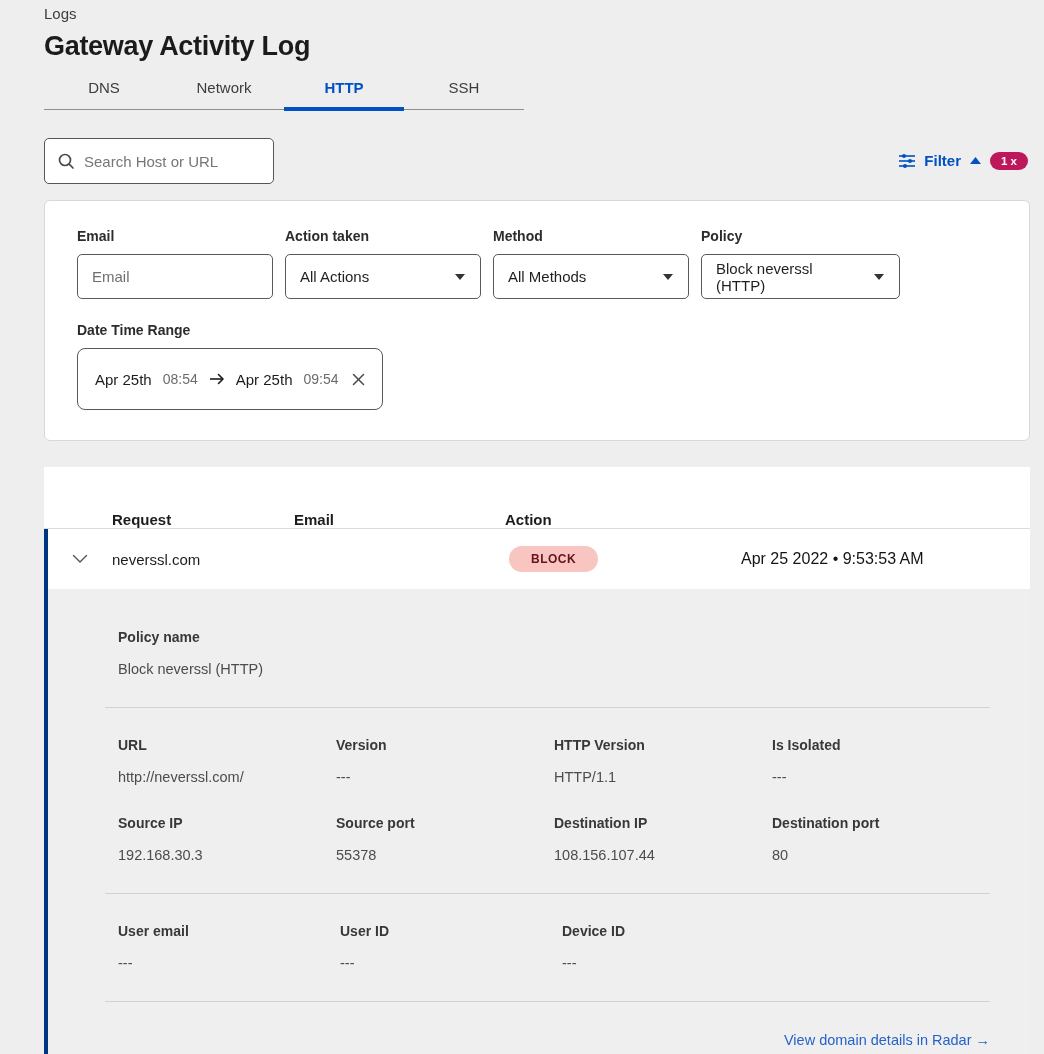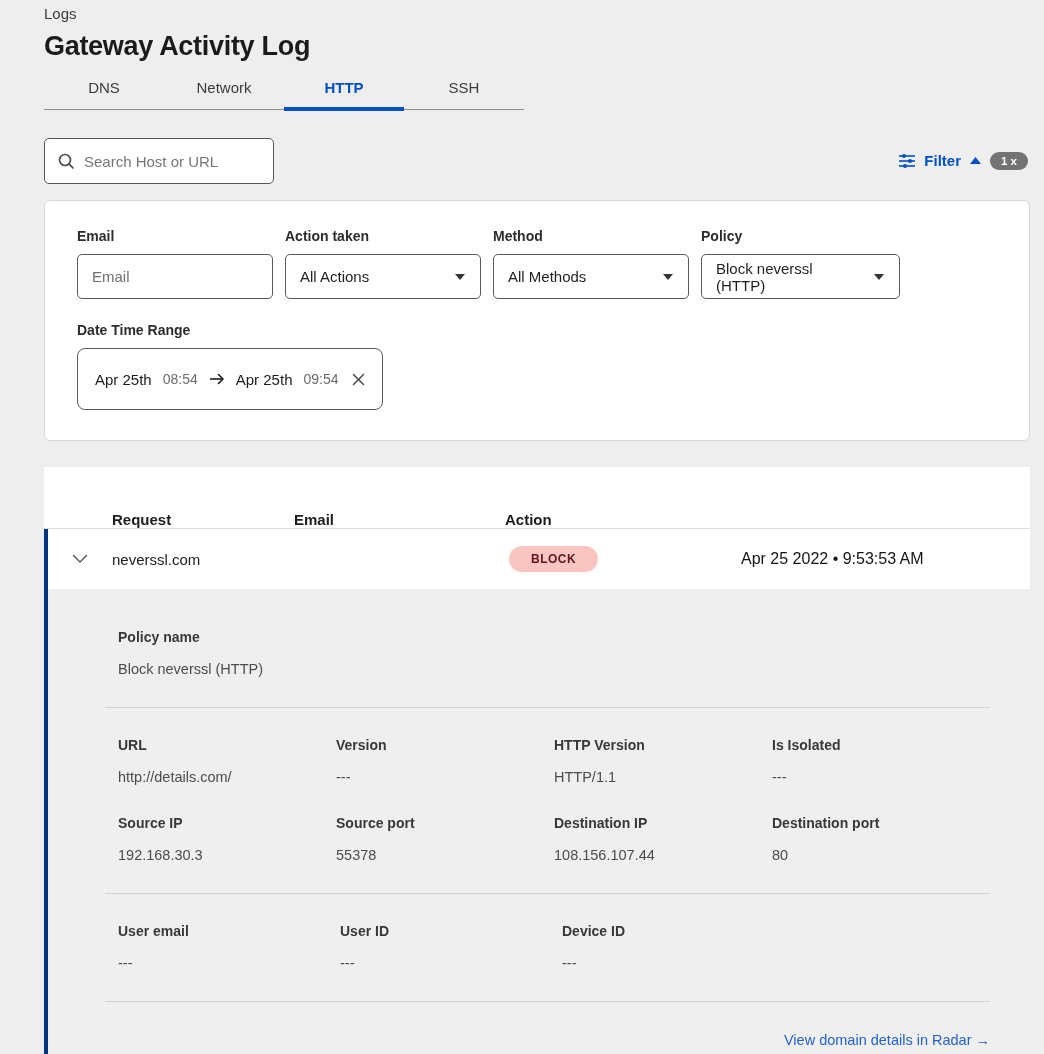--- a/index.html
+++ b/index.html
@@ -22,21 +22,21 @@
   .tab.active { color:#0051c3; font-weight:700; }
   .tab.active::after { content:""; position:absolute; left:0; right:0; bottom:-2px; height:4px; background:#0051c3; }
 
   
   .toolbar { margin-top:28px; display:flex; align-items:center; justify-content:space-between; }
   .searchbox { width:230px; height:46px; background:#fff; border:1px solid #565656; border-radius:5px; display:flex; align-items:center; padding:0 12px; gap:9px; }
   .searchbox input { border:none; outline:none; flex:1; font-size:15px; font-family:inherit; color:#1f1f1f; background:transparent; }
   .searchbox input::placeholder { color:#767676; }
   .filter-controls { display:flex; align-items:center; gap:8px; padding-right:2px; }
   .filter-label { font-size:15px; font-weight:700; color:#0051c3; }
-  .filter-count { background:#737373; color:#fff; font-size:11.5px; font-weight:700; padding:3px 11px; border-radius:10px; line-height:1.1; }
+  .filter-count { background:#be185d; color:#fff; font-size:11.5px; font-weight:700; padding:3px 11px; border-radius:10px; line-height:1.1; }
 
   
   .filter-panel { margin-top:16px; background:#fff; border:1px solid #d8d8d8; border-radius:6px; padding:27px 32px 30px; }
   .field-row { display:flex; gap:12px; }
   .field-label { display:block; font-size:14px; font-weight:700; color:#2c2c2c; margin-bottom:10px; }
   .text-input { width:196px; height:45px; border:1px solid #595959; border-radius:5px; font-size:15px; font-family:inherit; padding:0 14px; color:#1f1f1f; outline:none; }
   .text-input::placeholder { color:#6f6f6f; }
   .select { width:196px; height:45px; border:1px solid #595959; border-radius:5px; background:#fff; display:flex; align-items:center; justify-content:space-between; padding:0 14px; font-size:15px; color:#1f1f1f; cursor:default;gap:18px; }
   .select.wide { width:199px; }
   .date-field { margin-top:23px; }
@@ -210,21 +210,21 @@
           <div class="detail-label">Policy name</div>
           <div class="detail-value">Block neverssl (HTTP)</div>
         </div>
       </div>
 
       <hr class="divider">
 
       <div class="detail-grid sec sec-gap">
         <div class="detail-cell">
           <div class="detail-label">URL</div>
-          <div class="detail-value">http://details.com/</div>
+          <div class="detail-value">http://neverssl.com/</div>
         </div>
         <div class="detail-cell">
           <div class="detail-label">Version</div>
           <div class="detail-value">---</div>
         </div>
         <div class="detail-cell">
           <div class="detail-label">HTTP Version</div>
           <div class="detail-value">HTTP/1.1</div>
         </div>
         <div class="detail-cell">

